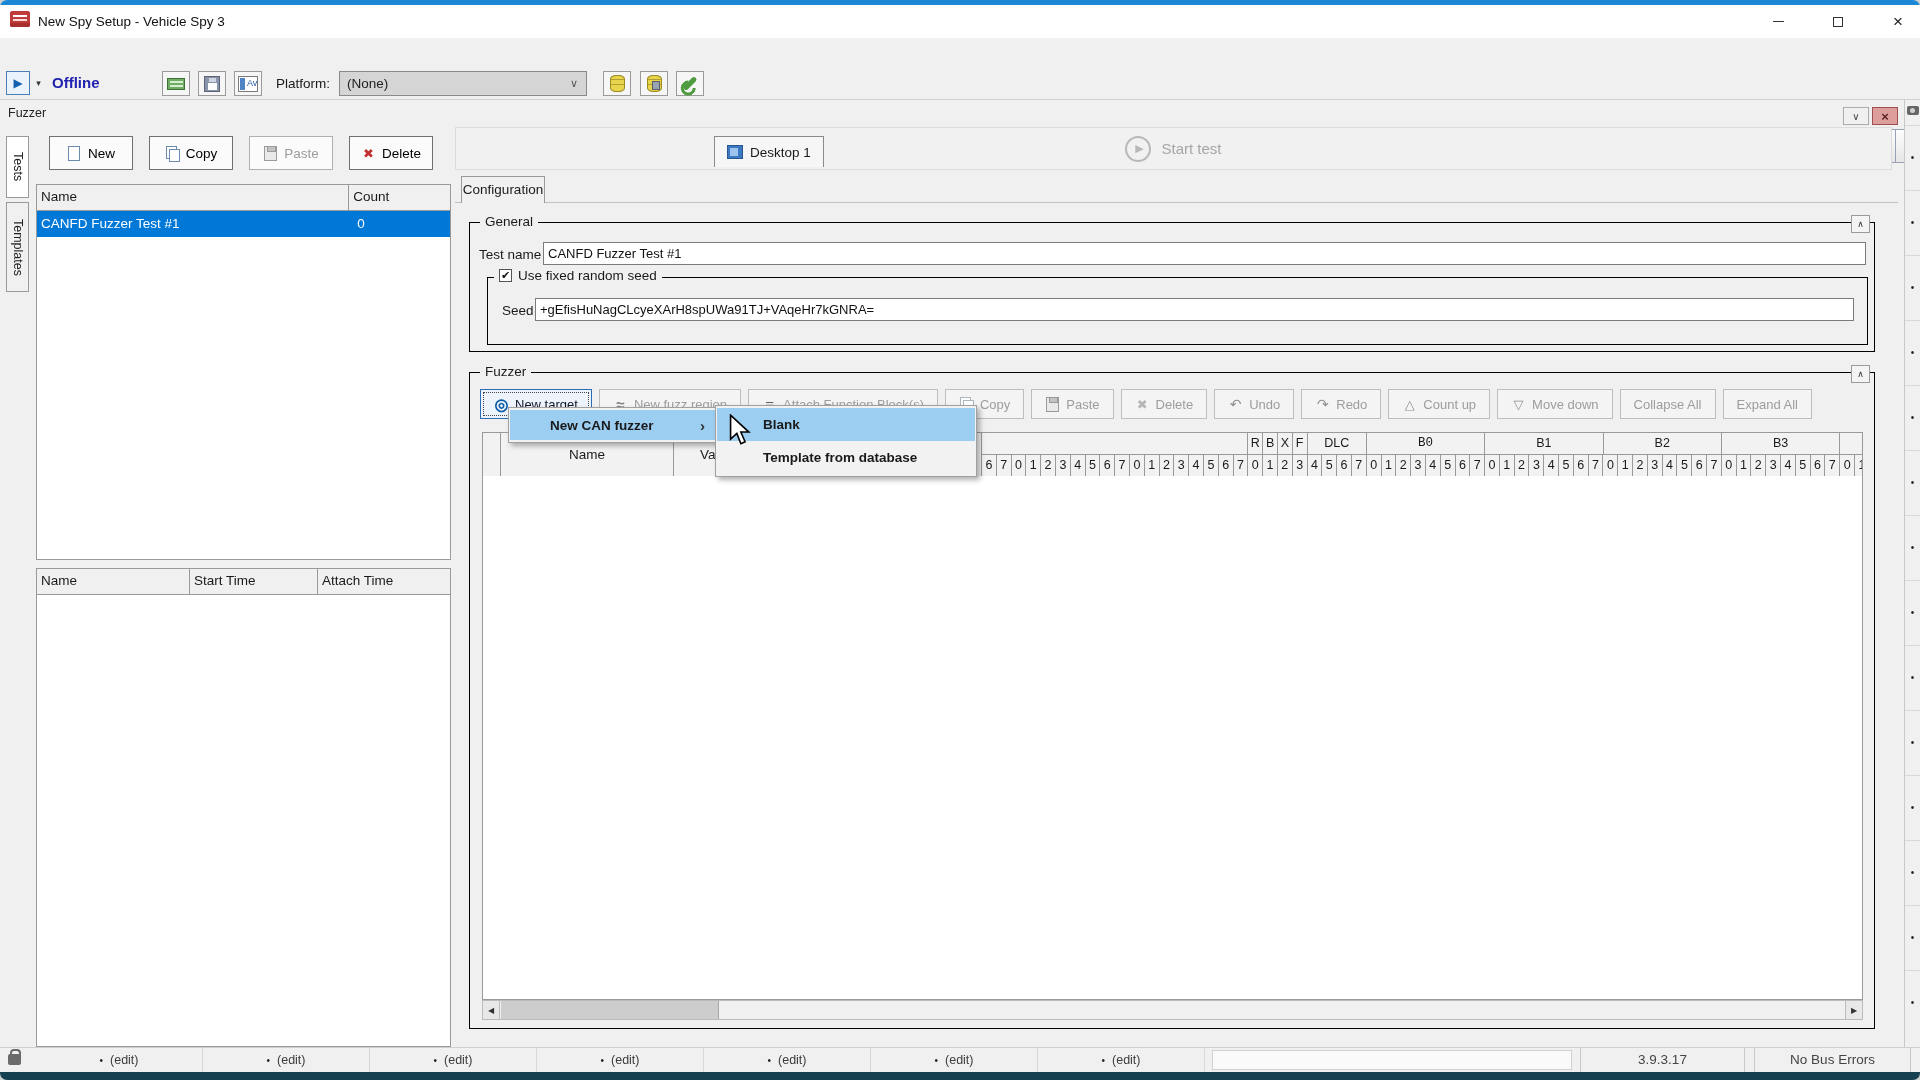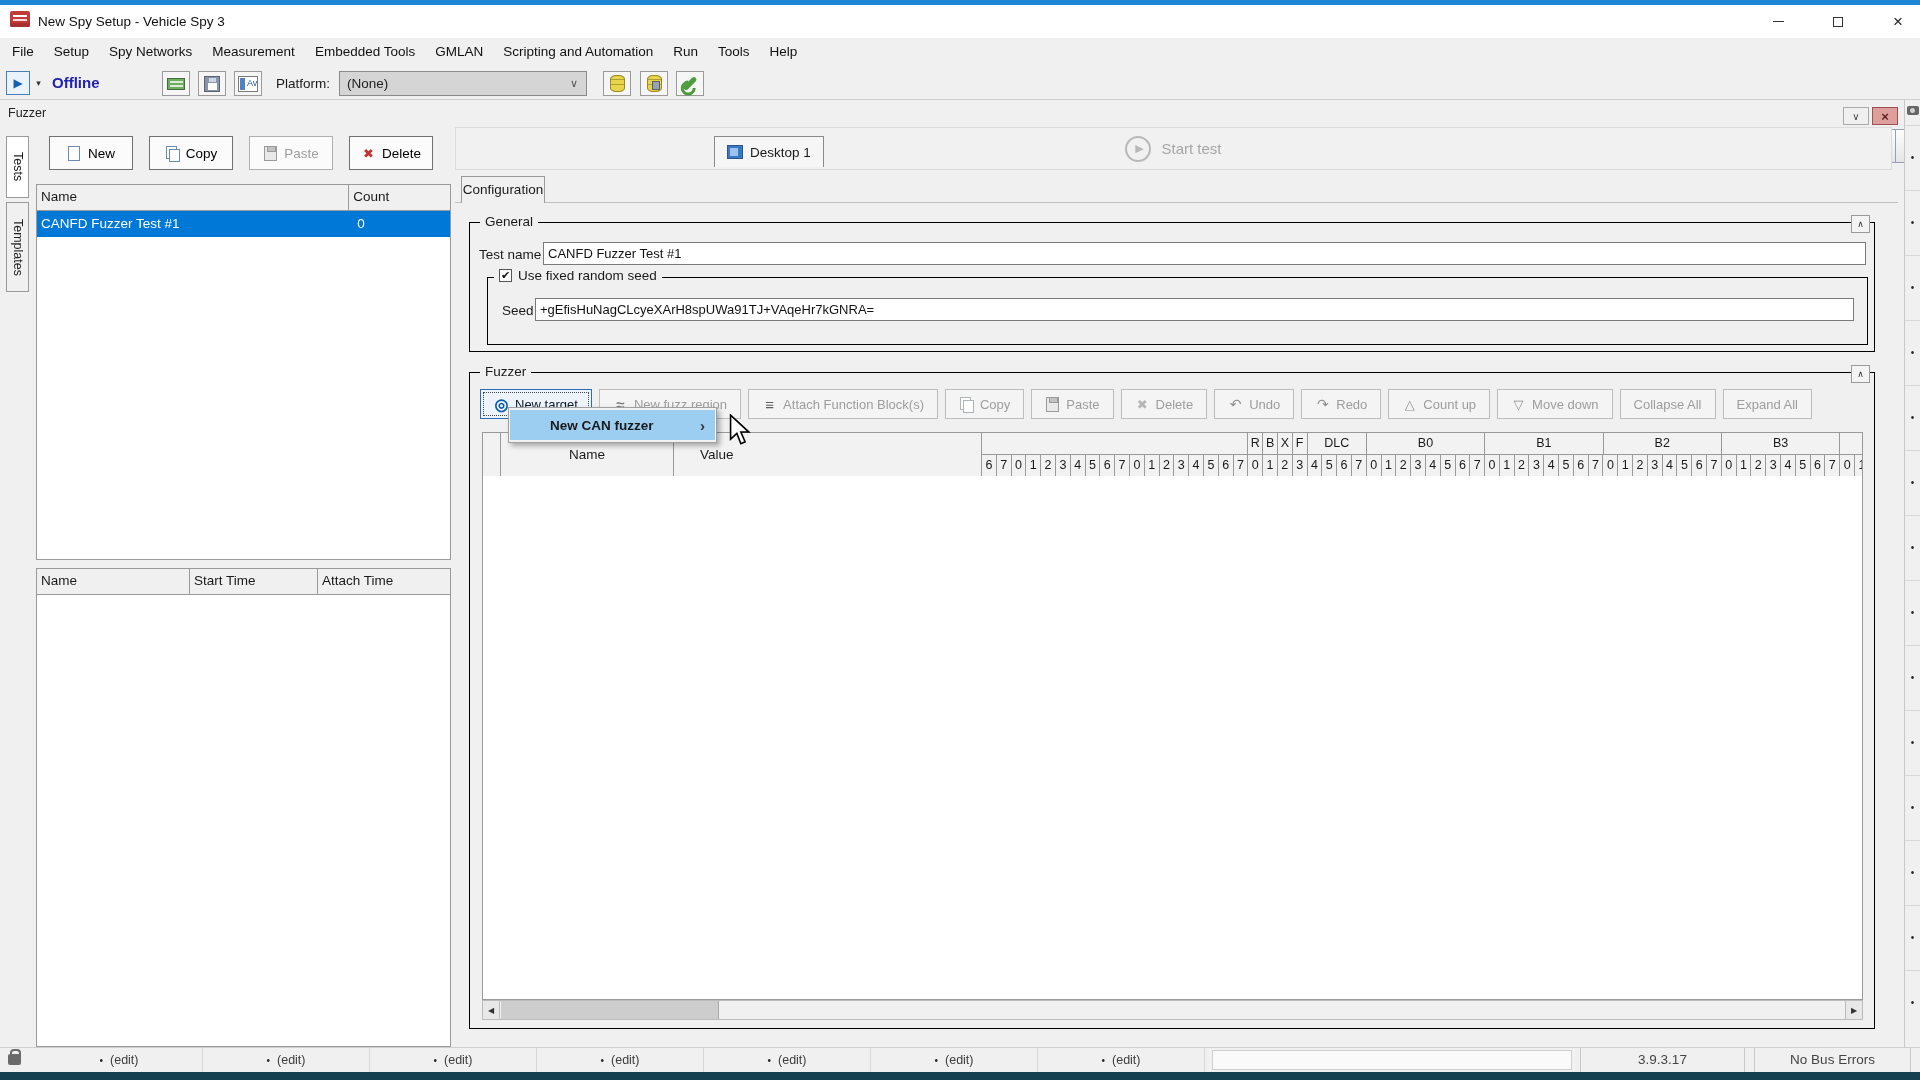--- a/index.html
+++ b/index.html
@@ -1,18 +1,18 @@
 <!DOCTYPE html>
 <html><head>
 <meta charset="utf-8">
 <style>
   * { margin:0; padding:0; box-sizing:border-box; }
   body { font-family:"Liberation Sans", sans-serif; background:#d0d0d0; }
   #screen { position:relative; width:1920px; height:1080px; background:#f0f0f0; overflow:hidden;
-            font-family:"Liberation Sans", sans-serif; color:#1a1a1a; }
+            font-family:"Liberation Sans", sans-serif; color:#1a1a1a;border-radius:7px; }
   .abs { position:absolute; }
 
   
   .top-edge { left:0; top:0; width:1920px; height:5px; background:#1c87d6; }
   .titlebar { left:0; top:5px; width:1920px; height:33px; background:#ffffff; }
   .app-icon { left:10px; top:6px; width:20px; height:16px; border-radius:2px; background:#c23b3b;
               box-shadow: inset 0 -4px 0 #a82f2f; }
   .app-icon::before { content:""; position:absolute; left:3px; top:4px; width:14px; height:2px; background:#fff;
                       box-shadow:0 4px 0 #ffdddd; }
   .title-text { left:38px; top:0; height:33px; line-height:33px; font-size:13.5px; color:#111; }
@@ -217,33 +217,20 @@
         <span class="glyph-min"></span>
       </div>
     <div class="abs win-btn wb-max">
         <span class="glyph-max"></span>
       </div>
     <div class="abs win-btn wb-close">
         <span class="glyph-close">×</span>
       </div>
   </div>
 
-  <div class="abs menubar">
-
-  <div class="menu-item">File</div>
-      <div class="menu-item">Setup</div>
-      <div class="menu-item">Spy Networks</div>
-      <div class="menu-item">Measurement</div>
-      <div class="menu-item">Embedded Tools</div>
-      <div class="menu-item">GMLAN</div>
-      <div class="menu-item">Scripting and Automation</div>
-      <div class="menu-item">Run</div>
-      <div class="menu-item">Tools</div>
-      <div class="menu-item">Help</div>
-    </div>
 
   <div class="abs toolbar">
     <div class="abs play-btn">
         <span>▶</span>
       </div>
     <div class="abs play-caret">
         <span>▾</span>
       </div>
     <div class="abs offline">Offline</div>
     <div class="abs tb-icon-btn tbi-1">
@@ -451,21 +438,21 @@
       <div class="value-col">Value</div>
       <div class="bits-wrap">
         <div class="grp-row">
 
         <div class="grp-cell" style="width: 266.4px;"></div>
             <div class="grp-cell" style="width: 14.8px;">R</div>
             <div class="grp-cell" style="width: 14.8px;">B</div>
             <div class="grp-cell" style="width: 14.8px;">X</div>
             <div class="grp-cell" style="width: 14.8px;">F</div>
             <div class="grp-cell" style="width: 59.2px;">DLC</div>
-            <div class="grp-cell" style="width: 118.4px;">B0</div>
+            <div class="grp-cell" style="width: 118.4px; font-family: Liberation Mono, monospace;">B0</div>
             <div class="grp-cell" style="width: 118.4px;">B1</div>
             <div class="grp-cell" style="width: 118.4px;">B2</div>
             <div class="grp-cell" style="width: 118.4px;">B3</div>
             <div class="grp-cell" style="width: 29.6px;"></div>
           </div>
         <div class="bit-row">
 
         <div class="bit-cell">6</div>
             <div class="bit-cell">7</div>
             <div class="bit-cell">0</div>
@@ -541,20 +528,29 @@
     </div>
   </div>
 
   <div class="abs menu1">
 
   <div class="menu-row highlight">
       <span class="m-label">New CAN fuzzer</span>
       <span class="m-arrow">›</span>
     </div>
     </div>
+  <div class="abs submenu">
+
+  <div class="menu-row highlight">
+      <span class="m-label">Blank</span>
+    </div>
+      <div class="menu-row">
+      <span class="m-label">Template from database</span>
+    </div>
+    </div>
   <svg class="abs cursor" width="28" height="32" viewBox="0 0 24 28">
     <polygon points="2,1 2,22 7.5,17 11,26 14.7,24.3 11,15.8 18,15.8" fill="#ffffff" stroke="#000000" stroke-width="1.4"></polygon>
   </svg>
 
   <div class="abs statusbar">
     <span class="sb-icon"></span>
     <div class="edit-segs">
 
     <div class="edit-seg">
         <span class="b">•</span>

